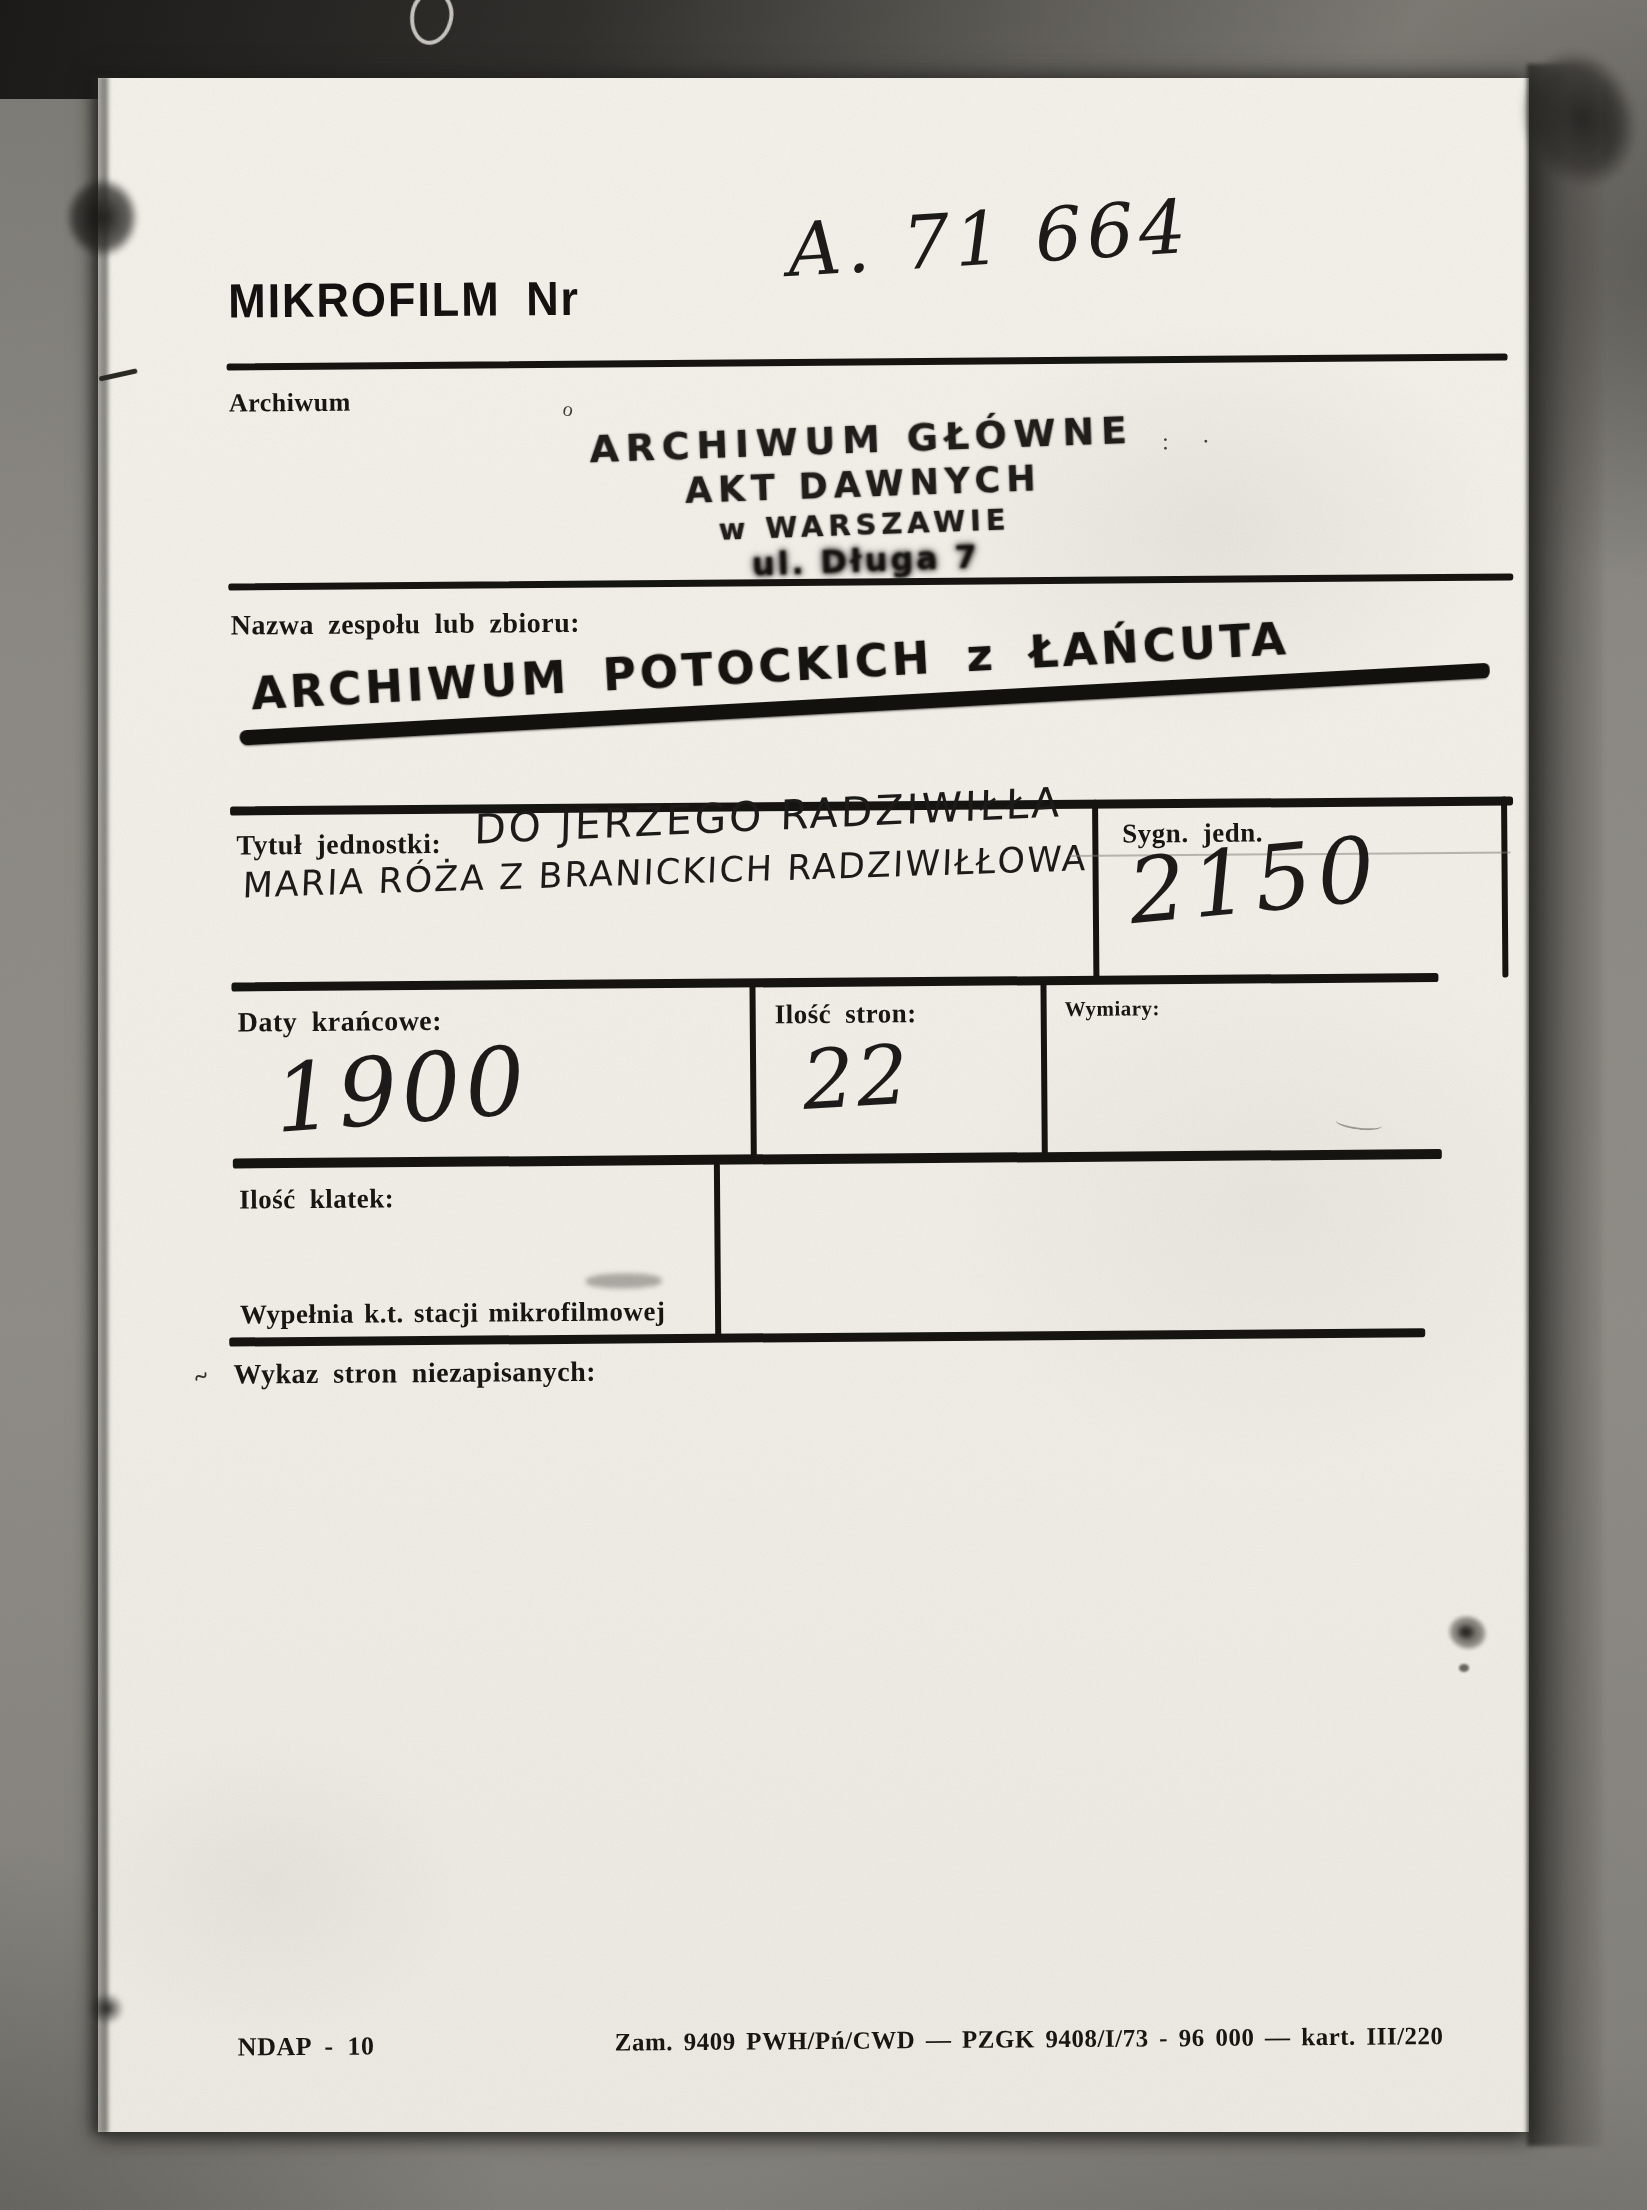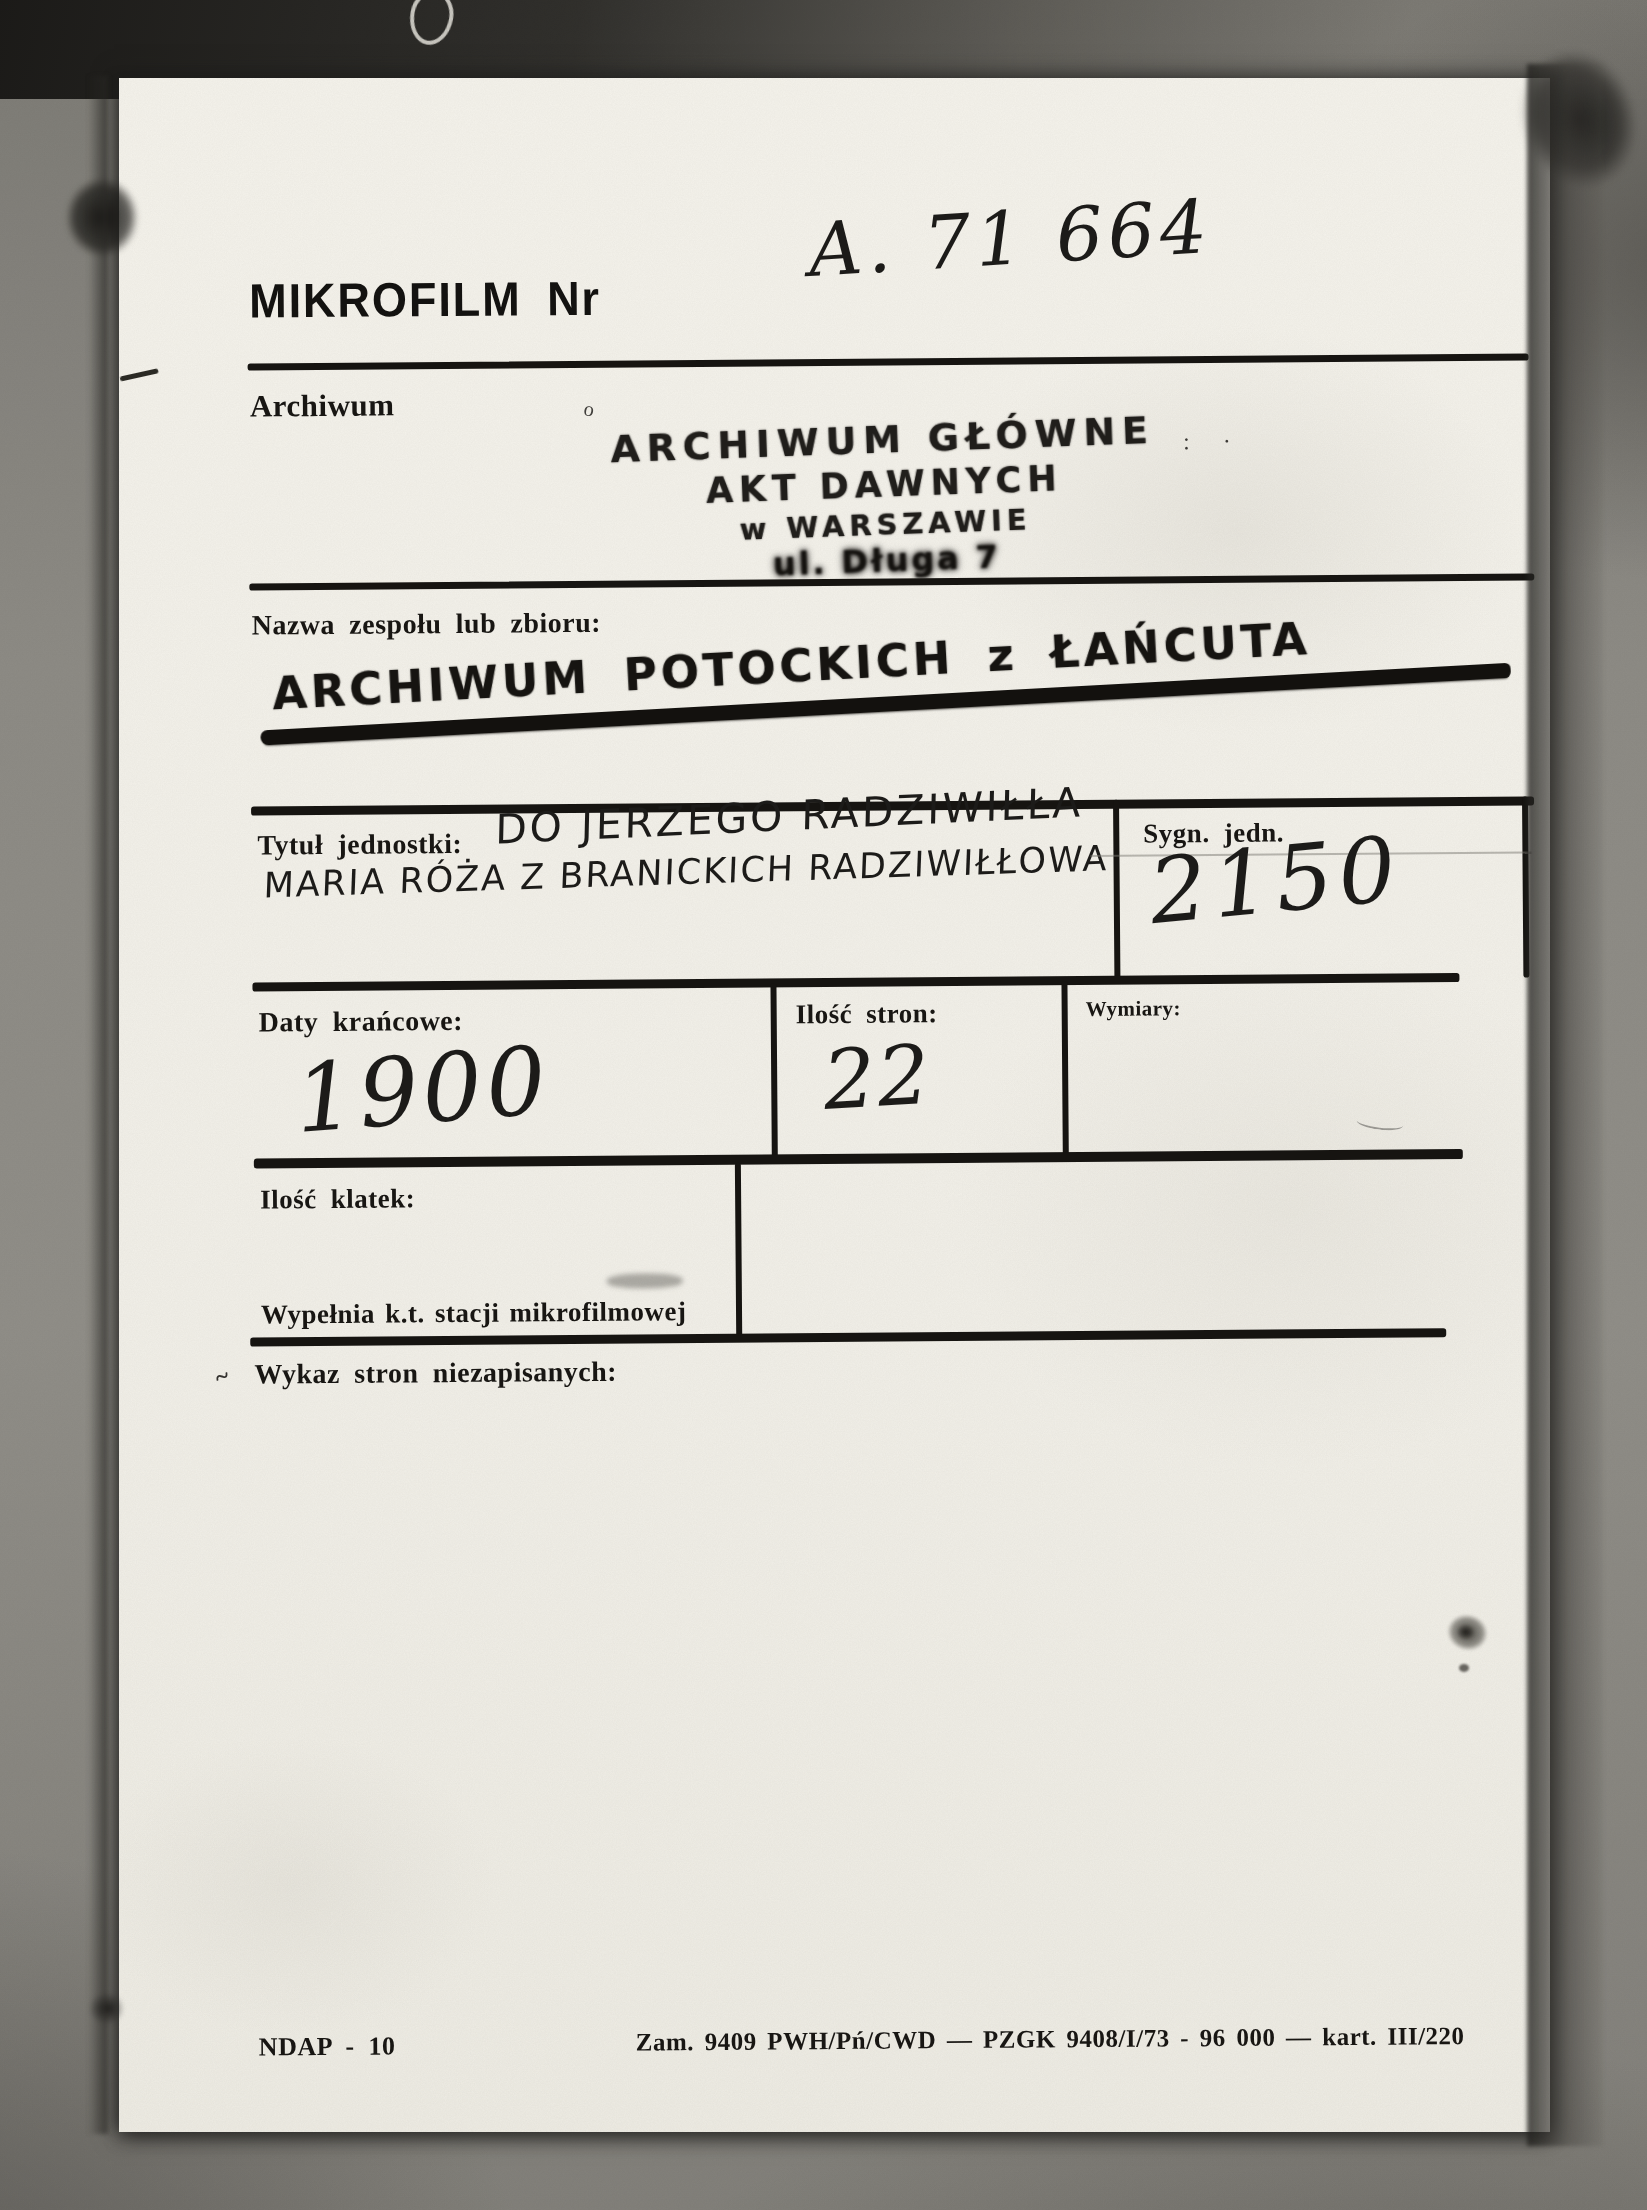--- a/index.html
+++ b/index.html
@@ -22,21 +22,21 @@
     background:radial-gradient(closest-side, rgba(18,17,15,.95), rgba(25,24,21,.65) 55%, transparent 75%);filter:blur(2.9px);}
   .smudge-tr{left:1506px;top:29px;width:146px;height:180px;border-radius:40% 60% 45% 55%;
     background:radial-gradient(closest-side, rgba(20,19,17,.92), rgba(30,29,26,.6) 55%, transparent 78%);filter:blur(3.9px);transform:rotate(-18deg);}
   .spot-bl{left:82px;top:1986px;width:49px;height:45px;border-radius:55% 45% 50% 50%;
     background:radial-gradient(closest-side, rgba(20,19,17,.9), transparent 72%);filter:blur(2px);}
   .right-shadow{left:1527px;top:64px;width:76px;height:2082px;
     background:linear-gradient(90deg, rgba(34,33,30,.8), rgba(64,62,58,.45) 55%, rgba(90,88,82,.12) 100%);filter:blur(2px);}
   .left-shadow{left:88px;top:76px;width:19.5px;height:2058px;
     background:linear-gradient(90deg, transparent, rgba(40,39,36,.55) 80%);filter:blur(2px);}
   
-  .paper{left:119px;top:78px;width:1431px;height:2054px;background:#f2f0e9;
+  .paper{left:98px;top:78px;width:1431px;height:2054px;background:#f2f0e9;
     background-image:
       radial-gradient(410px 293px at 78% 22%, rgba(210,207,198,.35), transparent 70%),
       radial-gradient(488px 371px at 82% 55%, rgba(214,211,202,.3), transparent 70%),
       radial-gradient(293px 215px at 12% 88%, rgba(212,209,200,.3), transparent 70%),
       linear-gradient(180deg,#f4f2eb, #f1efe8 60%, #edebe3 100%);
     box-shadow:0 0 19.5px 4.9px rgba(30,29,27,.55), -5.9px 0 13.7px -3.9px rgba(30,29,27,.5), 0 9.8px 17.6px -3.9px rgba(30,29,27,.6);}
   .printed{left:0;top:0;width:1431px;height:2054px;transform:rotate(-0.45deg);transform-origin:712px 975px;}
   
   .rule{background:#161411;border-radius:2.9px;}
   .vline{background:#161411;border-radius:2.9px;}
@@ -99,21 +99,21 @@
   <div class="abs ring"></div>
 
   <div class="abs paper">
     <div class="abs printed">
 
       <div class="abs mikro" style="left:136px;top:195px;">MIKROFILM Nr</div>
       <div class="abs hw hw-num hw-film">A. 71 664</div>
       <div class="abs margin-dash"></div>
       <div class="abs rule" style="left:134px;top:281px;width:1281px;height:6.8px;"></div>
 
-      <div class="abs lbl" style="left:136px;top:308px;font-size:31px;">Archiwum</div>
+      <div class="abs lbl" style="left:136px;top:308px;font-size:26px;">Archiwum</div>
       <div class="abs o-mark">o</div>
       <div class="abs stamp">
         <div class="stamp-l1">ARCHIWUM GŁÓWNE</div>
         <div class="stamp-l2">AKT DAWNYCH</div>
         <div class="stamp-l3">w WARSZAWIE</div>
         <div class="stamp-l4">ul. Długa 7</div>
       </div>
       <div class="abs stamp-marks">: ·</div>
       <div class="abs rule" style="left:134px;top:501px;width:1285px;height:6.8px;"></div>
 

